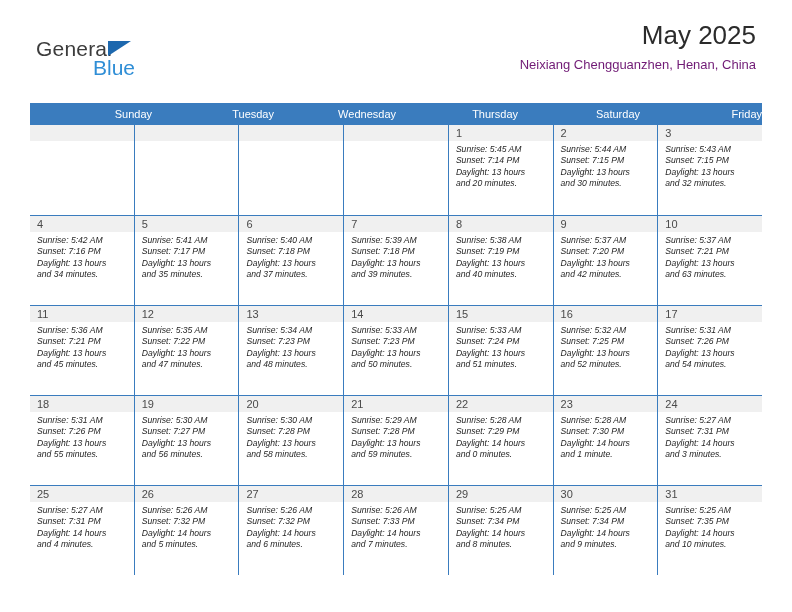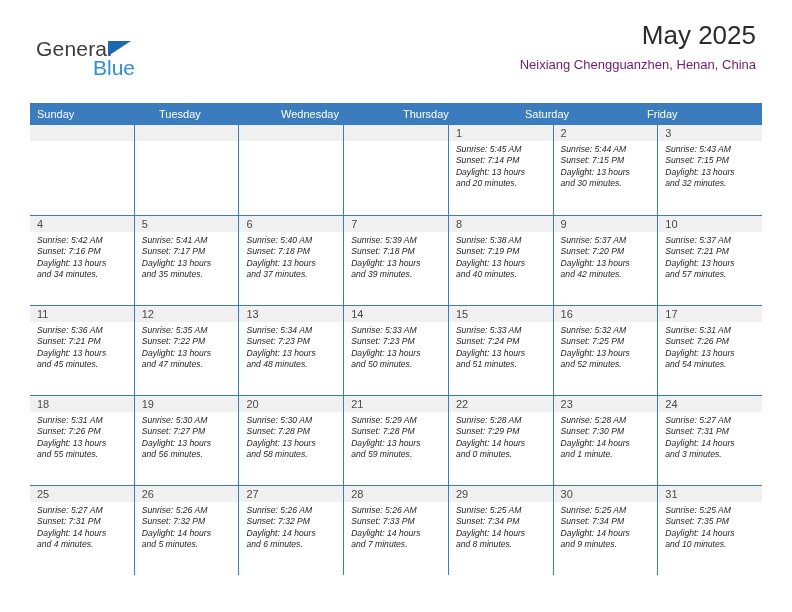--- a/index.html
+++ b/index.html
@@ -91,20 +91,21 @@
   }
   .dow-cell {
     flex: 1 1 0;
     min-width: 0;
     color: #ffffff;
     font-size: 11px;
     line-height: 22px;
     padding-left: 7px;
     white-space: nowrap;
     overflow: hidden;
+    text-align: right;
   }
 
   .week-row {
     display: flex;
     width: 732px;
     height: 90px;
     border-top: 1px solid #3a7cbe;
   }
   .week-row:first-of-type { border-top: none; }
 
@@ -263,21 +264,21 @@
               <div>Daylight: 13 hours</div>
               <div>and 42 minutes.</div>
             </div>
           </div>
           <div class="day-cell">
             <div class="day-num-band">10</div>
             <div class="day-body">
               <div>Sunrise: 5:37 AM</div>
               <div>Sunset: 7:21 PM</div>
               <div>Daylight: 13 hours</div>
-              <div>and 57 minutes.</div>
+              <div>and 63 minutes.</div>
             </div>
           </div>
         </div>
         <div class="week-row">
           <div class="day-cell">
             <div class="day-num-band">11</div>
             <div class="day-body">
               <div>Sunrise: 5:36 AM</div>
               <div>Sunset: 7:21 PM</div>
               <div>Daylight: 13 hours</div>

